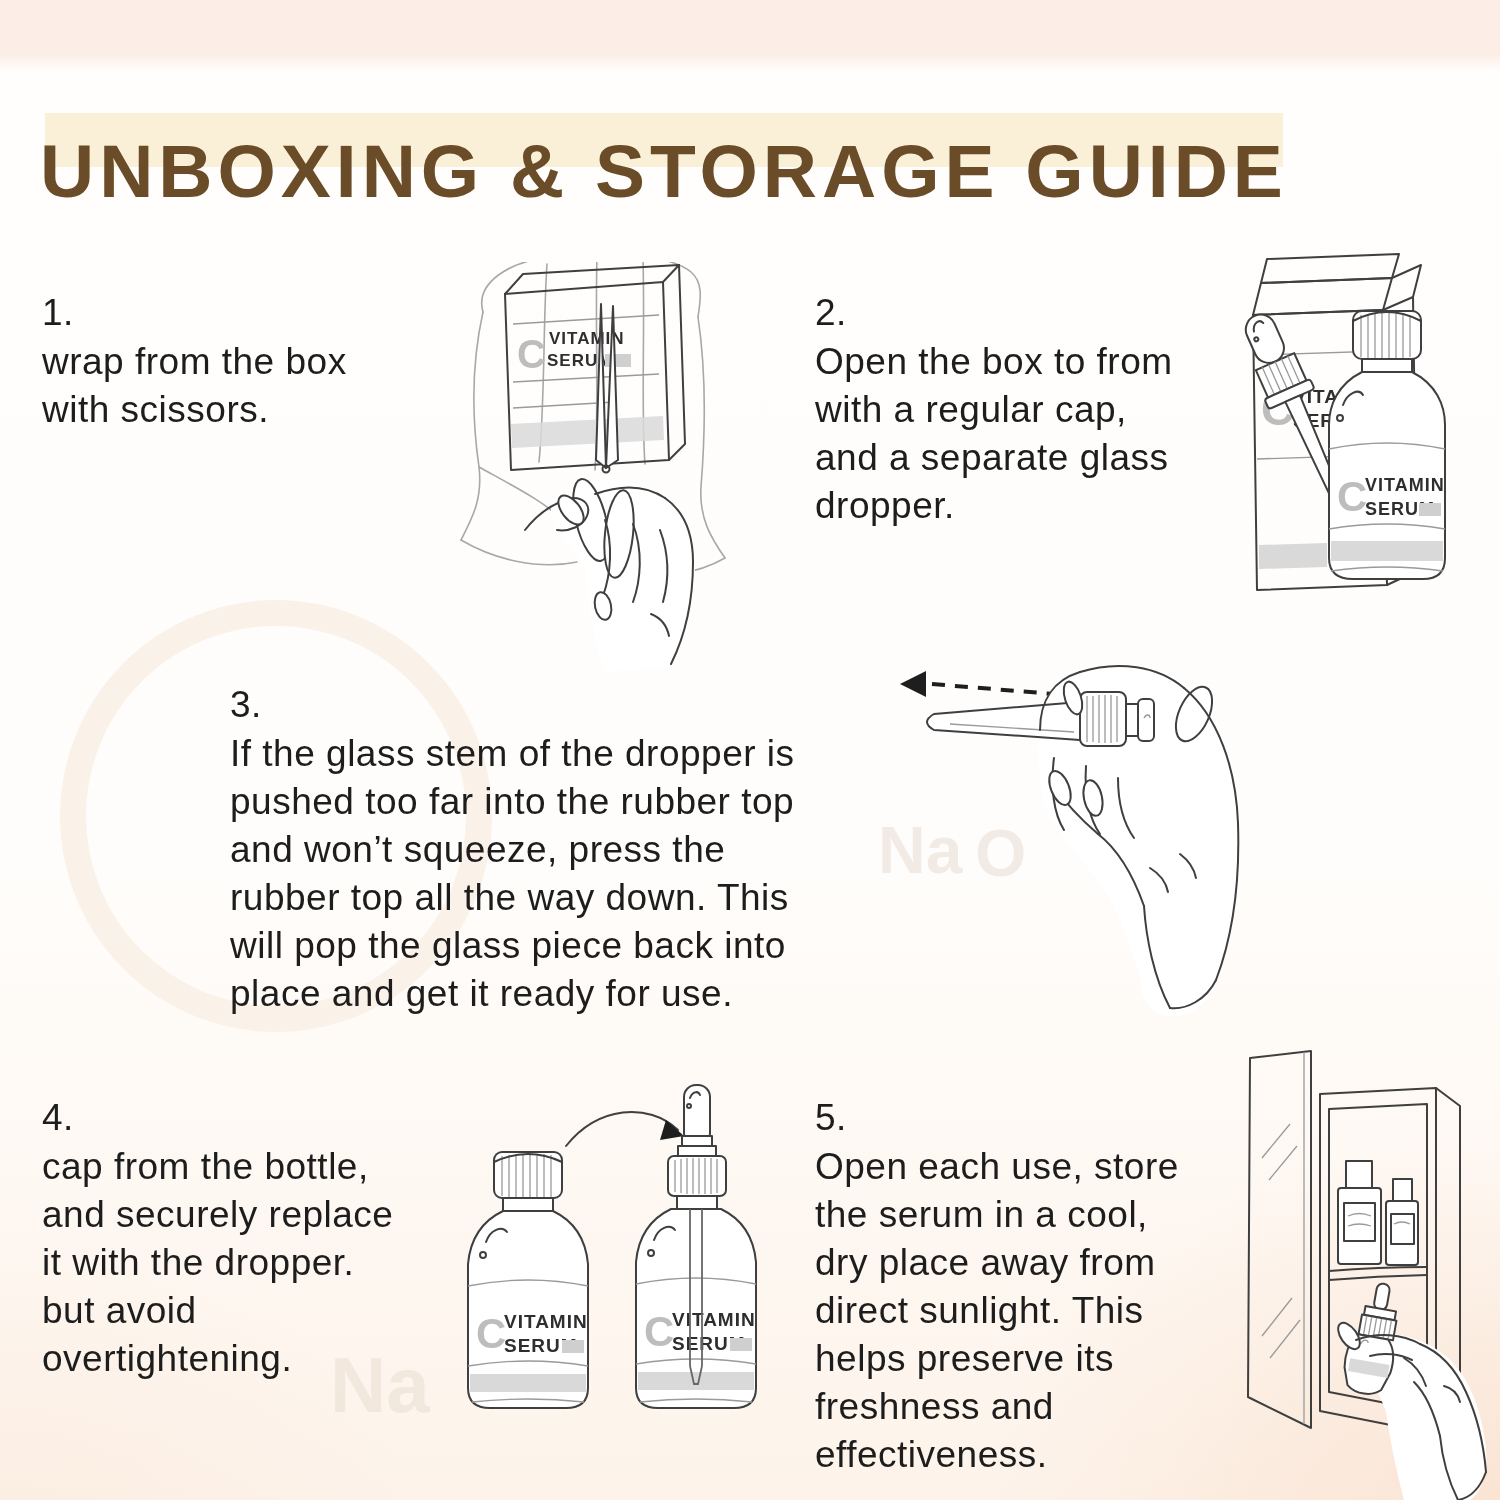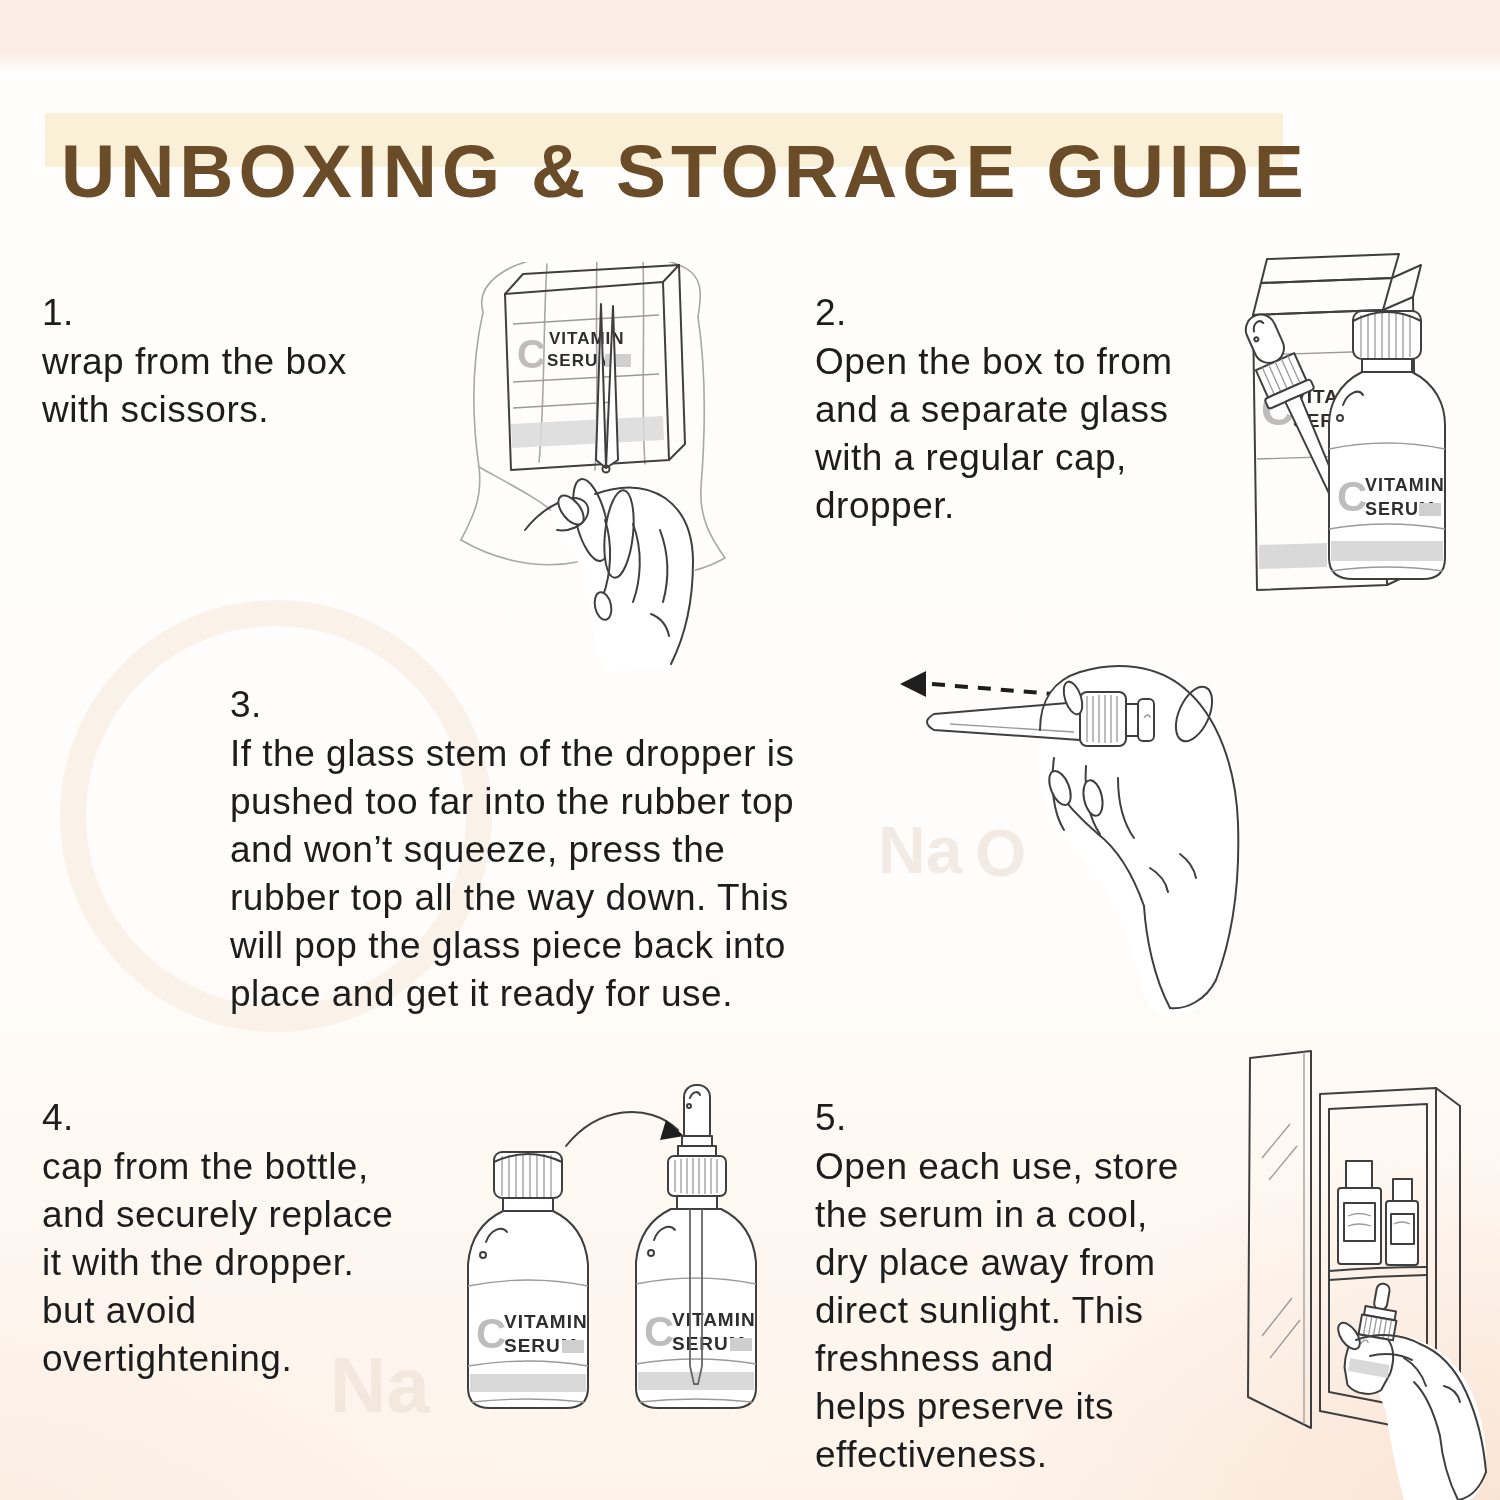--- a/index.html
+++ b/index.html
@@ -11,21 +11,21 @@
       radial-gradient(700px 500px at 0% 103%, rgba(250,233,220,0.60), rgba(250,233,220,0) 60%),
       linear-gradient(180deg,#fceee6 0%,#fceee6 3.6%,#fffefd 4.8%,#fffdfb 58%,#fdf3ea 100%);
   }
   .wm-ring{position:absolute;left:60px;top:600px;width:380px;height:380px;border-radius:50%;
     border:26px solid rgba(249,238,229,0.85);}
   .wm-text{position:absolute;font-weight:bold;color:rgba(205,185,165,0.22);}
   .wm-a{left:330px;top:1340px;font-size:78px;}
   .wm-b{left:878px;top:812px;font-size:66px;color:rgba(205,185,165,0.26);}
   .wm-c{left:975px;top:815px;font-size:66px;color:rgba(205,185,165,0.26);}
   .title-highlight{position:absolute;left:45px;top:113px;width:1238px;height:54px;background:#faf0d8;}
-  .page-title{position:absolute;left:61px;top:84px;font-size:75px;line-height:75px;
+  .page-title{position:absolute;left:40px;top:84px;font-size:75px;line-height:75px;
     font-weight:bold;letter-spacing:5px;color:#6a4c28;white-space:nowrap;}
   .step{position:absolute;font-size:37px;letter-spacing:0.5px;}
   .step .tline{line-height:48px;white-space:nowrap;}
   .step .num{line-height:50px;}
   .step-1{left:42px;top:288px;}
   .step-2{left:815px;top:288px;}
   .step-3{left:230px;top:680px;}
   .step-4{left:42px;top:1093px;}
   .step-5{left:815px;top:1093px;}
   .illus{position:absolute;}
@@ -64,22 +64,22 @@
     <div>
         <div class="tline">wrap from the box</div>
         <div class="tline">with scissors.</div>
       </div>
   </section>
 
   <section class="step step-2">
     <div class="num">2.</div>
     <div>
         <div class="tline">Open the box to from</div>
+        <div class="tline">with a regular cap,</div>
         <div class="tline">and a separate glass</div>
-        <div class="tline">with a regular cap,</div>
         <div class="tline">dropper.</div>
       </div>
   </section>
 
   <section class="step step-3">
     <div class="num">3.</div>
     <div>
         <div class="tline">If the glass stem of the dropper is</div>
         <div class="tline">pushed too far into the rubber top</div>
         <div class="tline">and won’t squeeze, press the</div>
@@ -100,22 +100,22 @@
       </div>
   </section>
 
   <section class="step step-5">
     <div class="num">5.</div>
     <div>
         <div class="tline">Open each use, store</div>
         <div class="tline">the serum in a cool,</div>
         <div class="tline">dry place away from</div>
         <div class="tline">direct sunlight. This</div>
+        <div class="tline">helps preserve its</div>
         <div class="tline">freshness and</div>
-        <div class="tline">helps preserve its</div>
         <div class="tline">effectiveness.</div>
       </div>
   </section>
 
   <svg class="illus i1" width="330" height="410" viewBox="0 0 330 410">
     <g>
       <path class="wrap" d="M28,50 C20,22 52,-2 104,-6 C158,-10 214,-8 236,10 C248,20 246,36 243,55"></path>
       <path class="wrap" d="M28,50 C18,95 16,150 24,205 C28,238 16,258 6,278"></path>
       <path class="wrap" d="M243,55 C252,115 250,175 246,225 C244,256 256,276 270,296"></path>
       <path class="wrap" d="M92,2 C88,60 90,140 84,200"></path>

